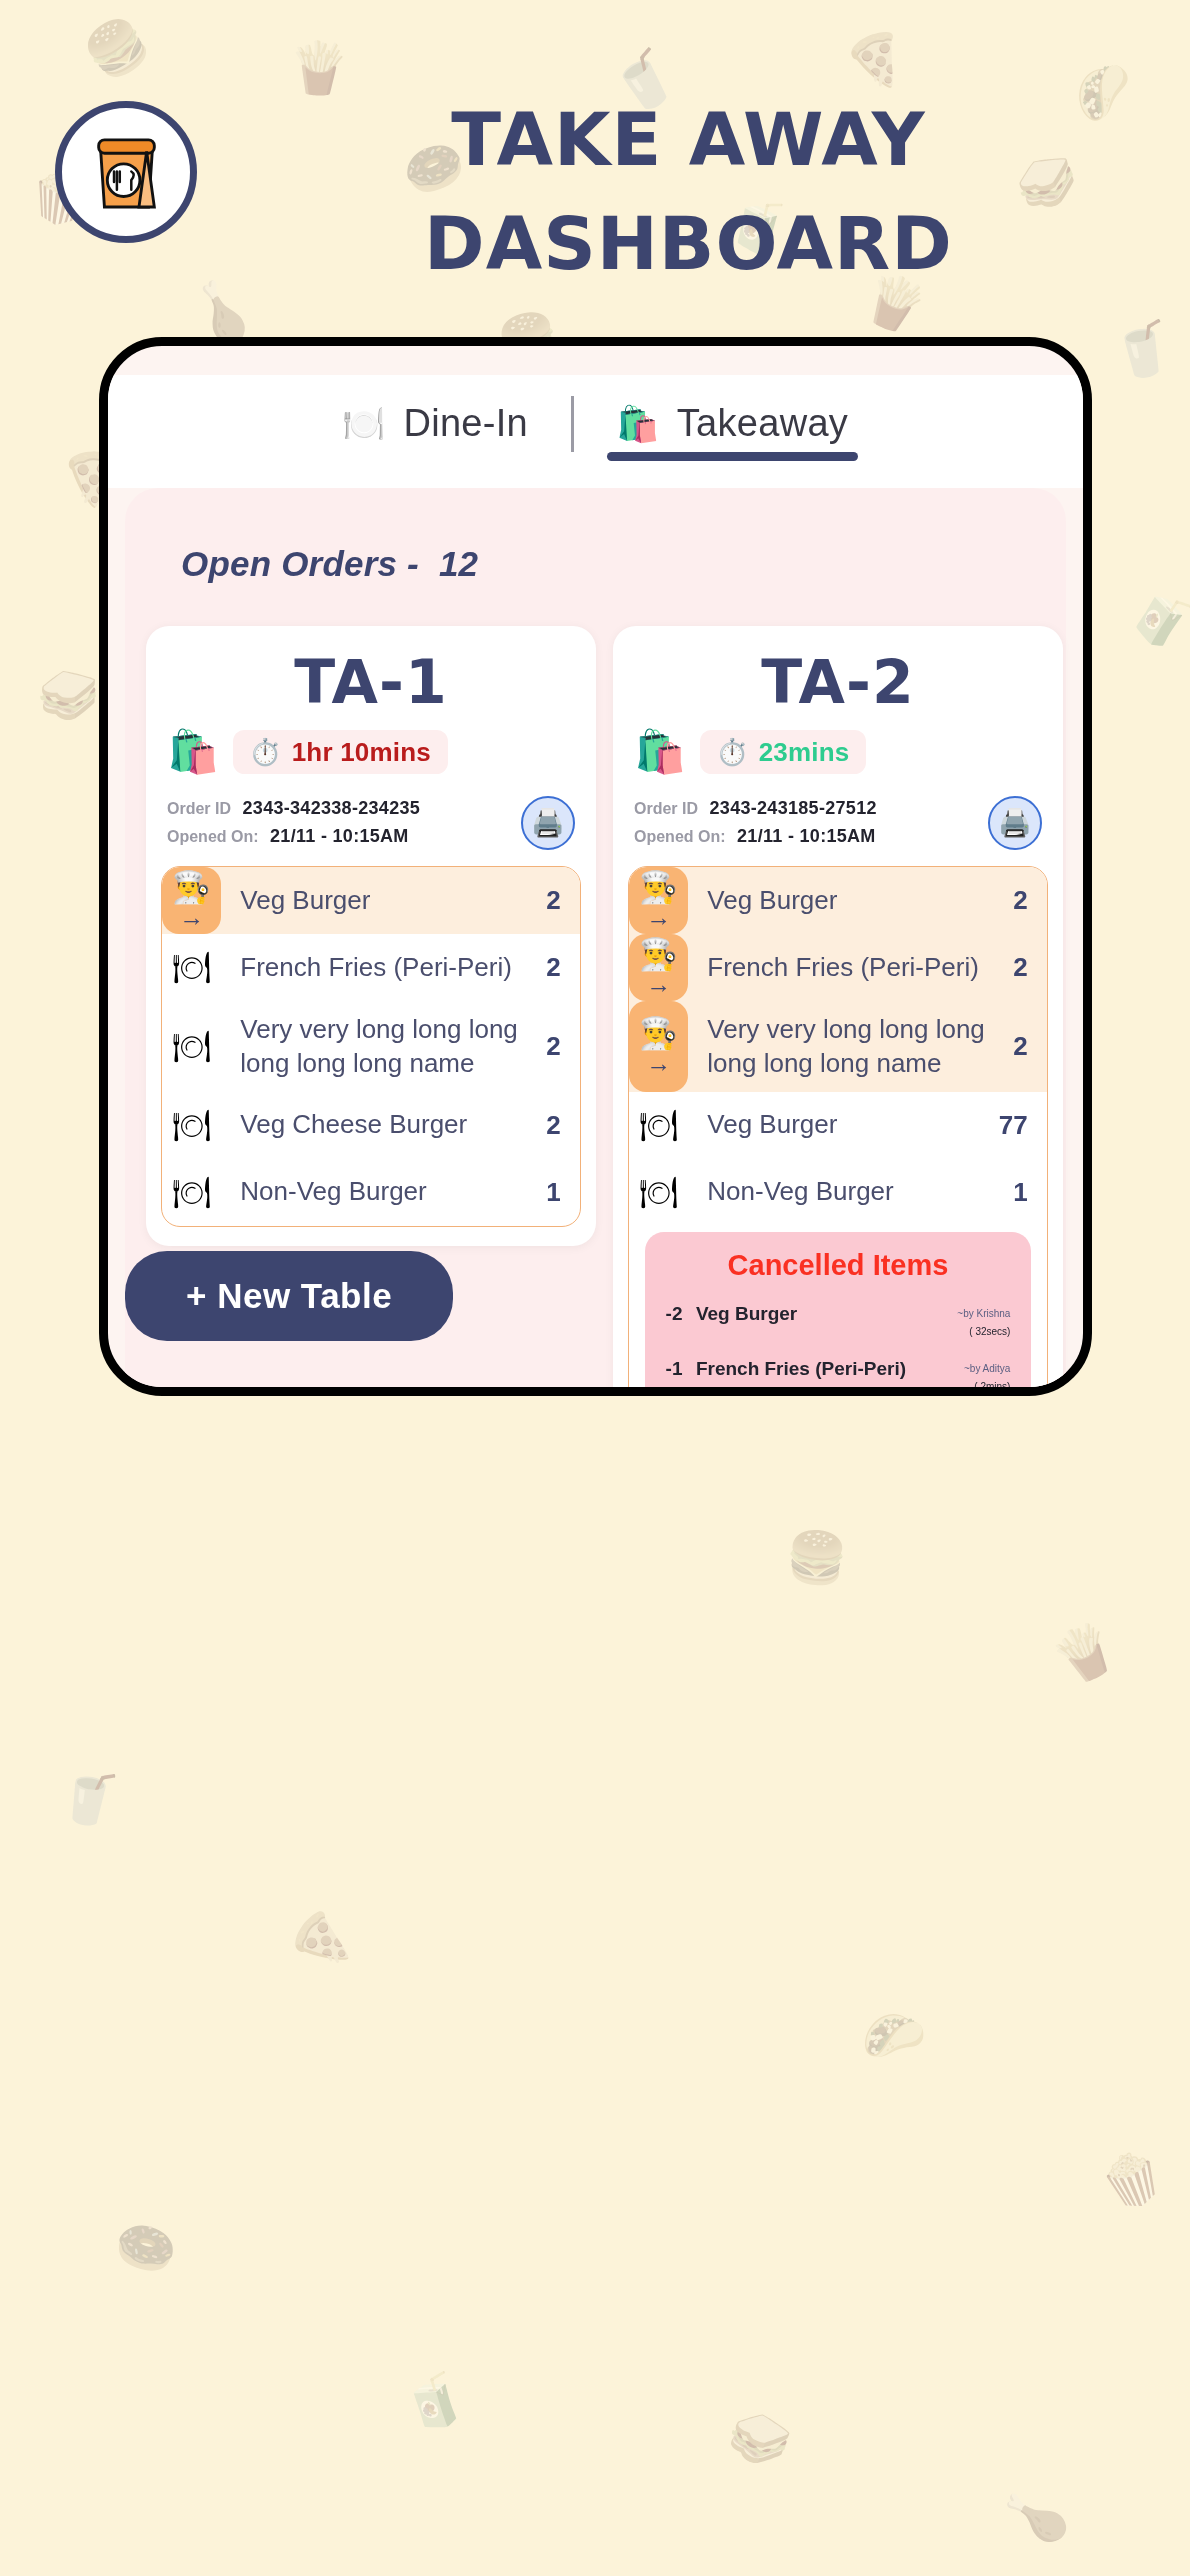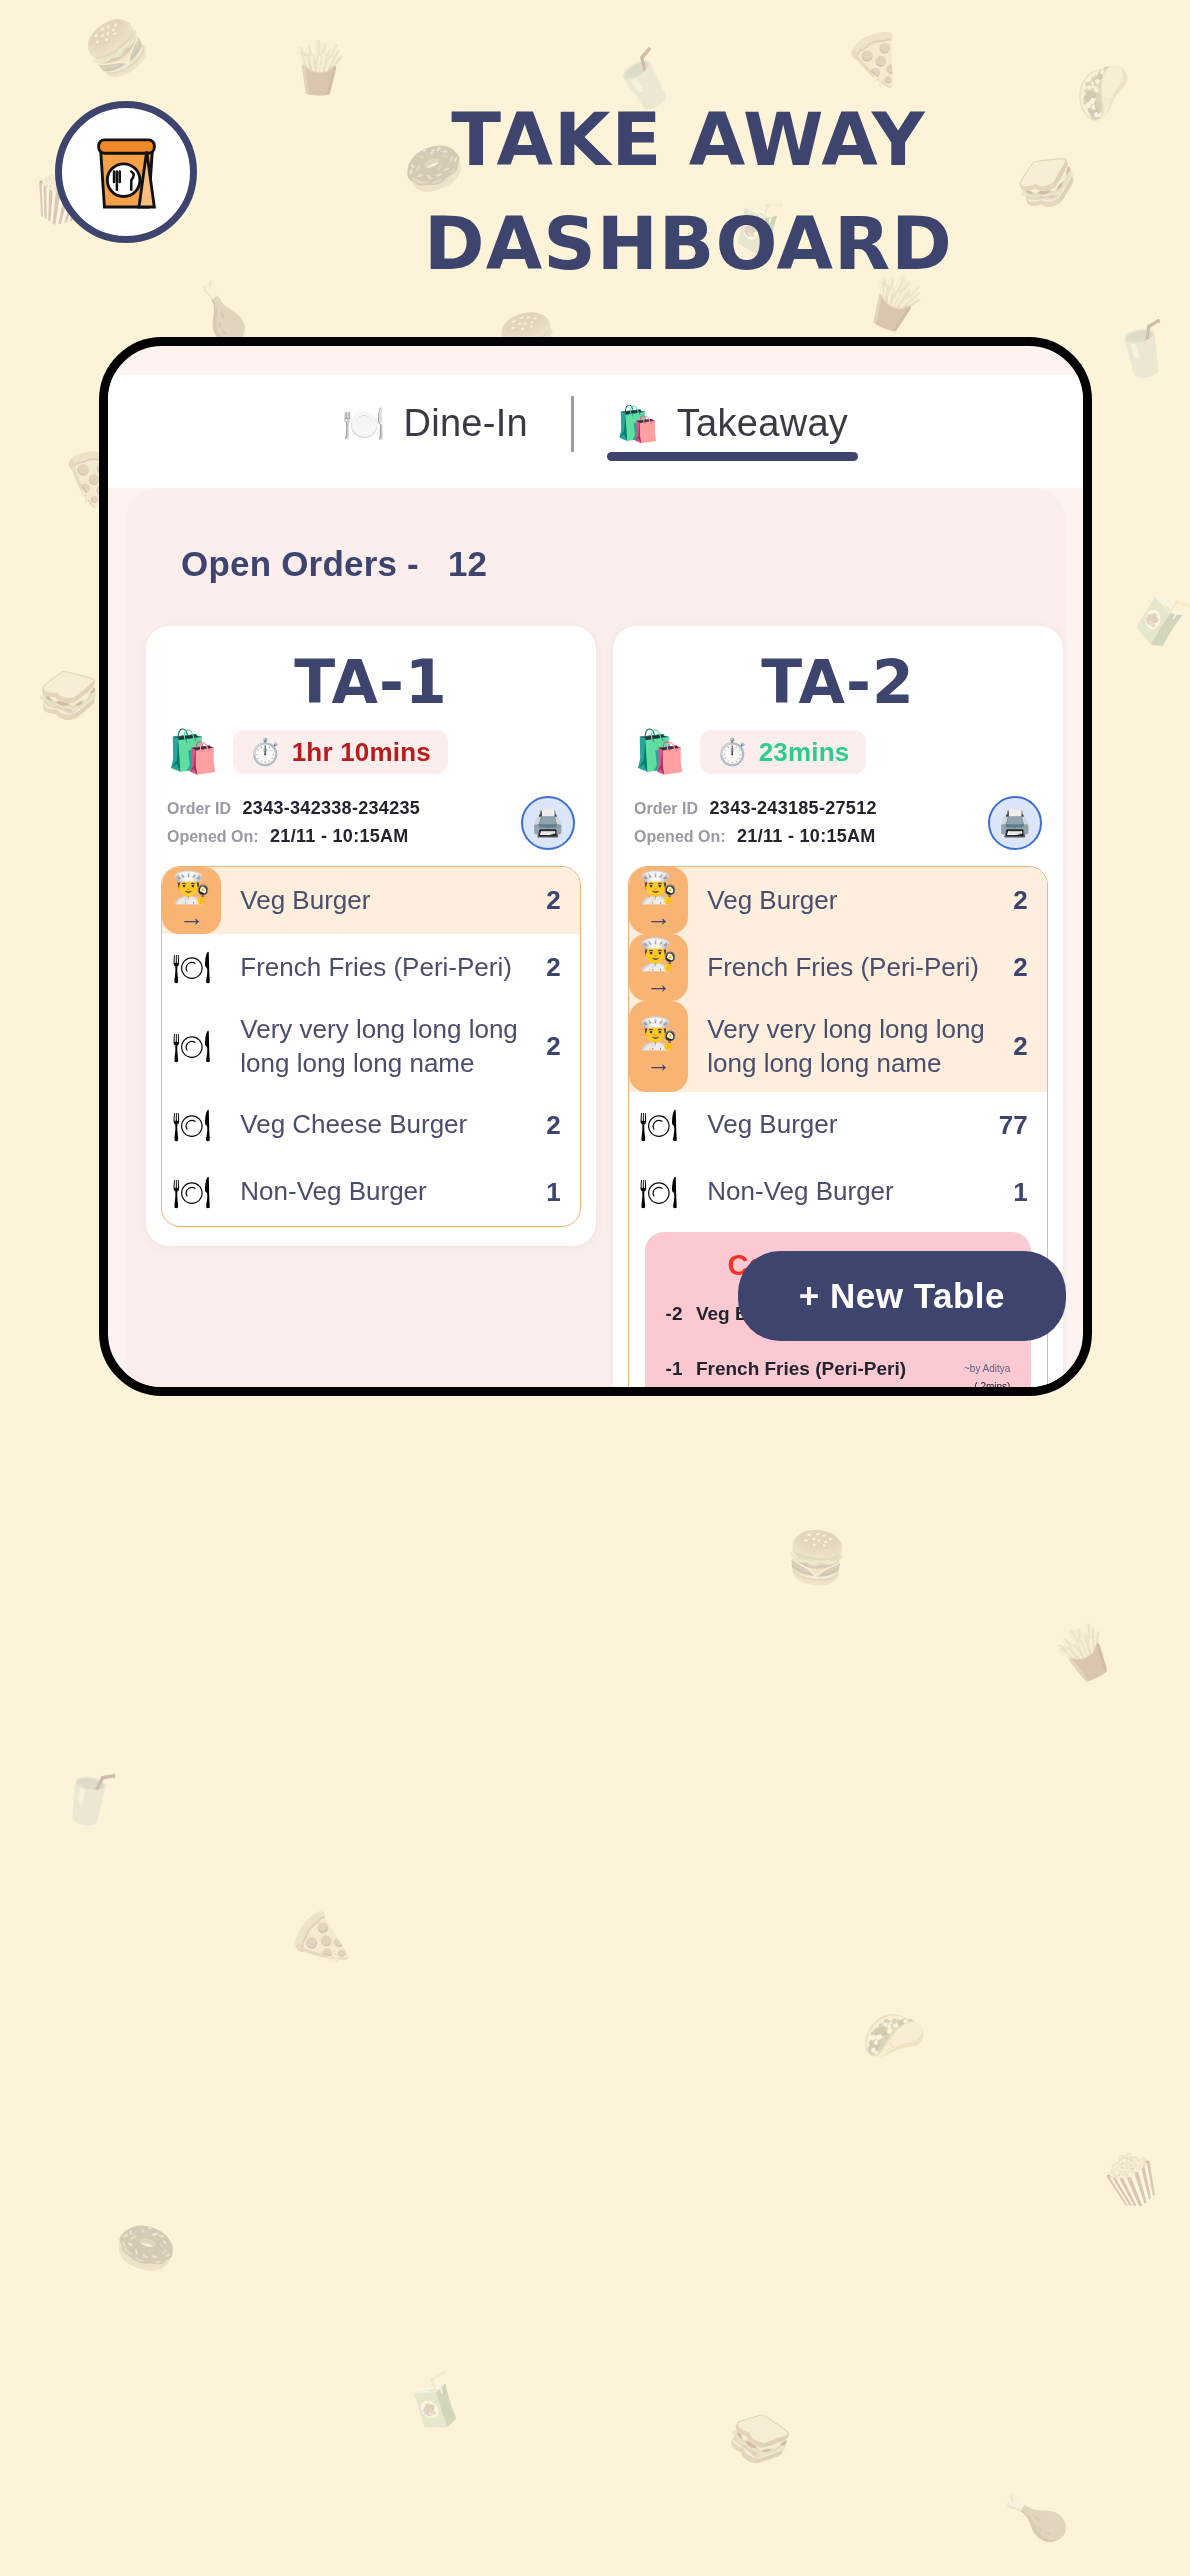--- a/index.html
+++ b/index.html
@@ -118,22 +118,23 @@
   
   #content {
     position: absolute;
     left: 17px; right: 17px;
     top: 142px; bottom: 0;
     background: #fdeeee;
     border-radius: 33px 33px 0 0;
   }
   #open-orders-row {
     display: flex; align-items: baseline;
-    gap: 29px;
+    gap: 20px;
     padding: 56px 0 0 56px;
+    font-style: italic;
   }
   #open-orders-label {
     font-size: 35px; font-weight: 700; color: #3d456f;
     letter-spacing: 0.2px;
   }
   #open-orders-count {
     font-size: 35px; font-weight: 700; color: #3d456f;
   }
 
   
@@ -260,21 +261,21 @@
   .c-qty { font-size: 19px; font-weight: 700; color: #23232e; }
   .c-name { font-size: 19px; font-weight: 700; color: #23232e; flex: 1 1 auto; }
   .c-byblock { text-align: right; }
   .c-by { font-size: 10px; color: #5b5f82; }
   .c-time { font-size: 10px; color: #23232e; }
 
   
   #new-table-wrap {
     position: absolute;
     left: 0; right: 0; bottom: 46px;
-    display: flex; justify-content: flex-end;
+    display: flex; justify-content: flex-start;
   }
   #new-table-btn {
     background: #3d456f;
     color: #ffffff;
     border: none;
     border-radius: 42px;
     padding: 25px 61px;
     font-size: 35px;
     font-weight: 700;
     font-family: "Liberation Sans", sans-serif;

